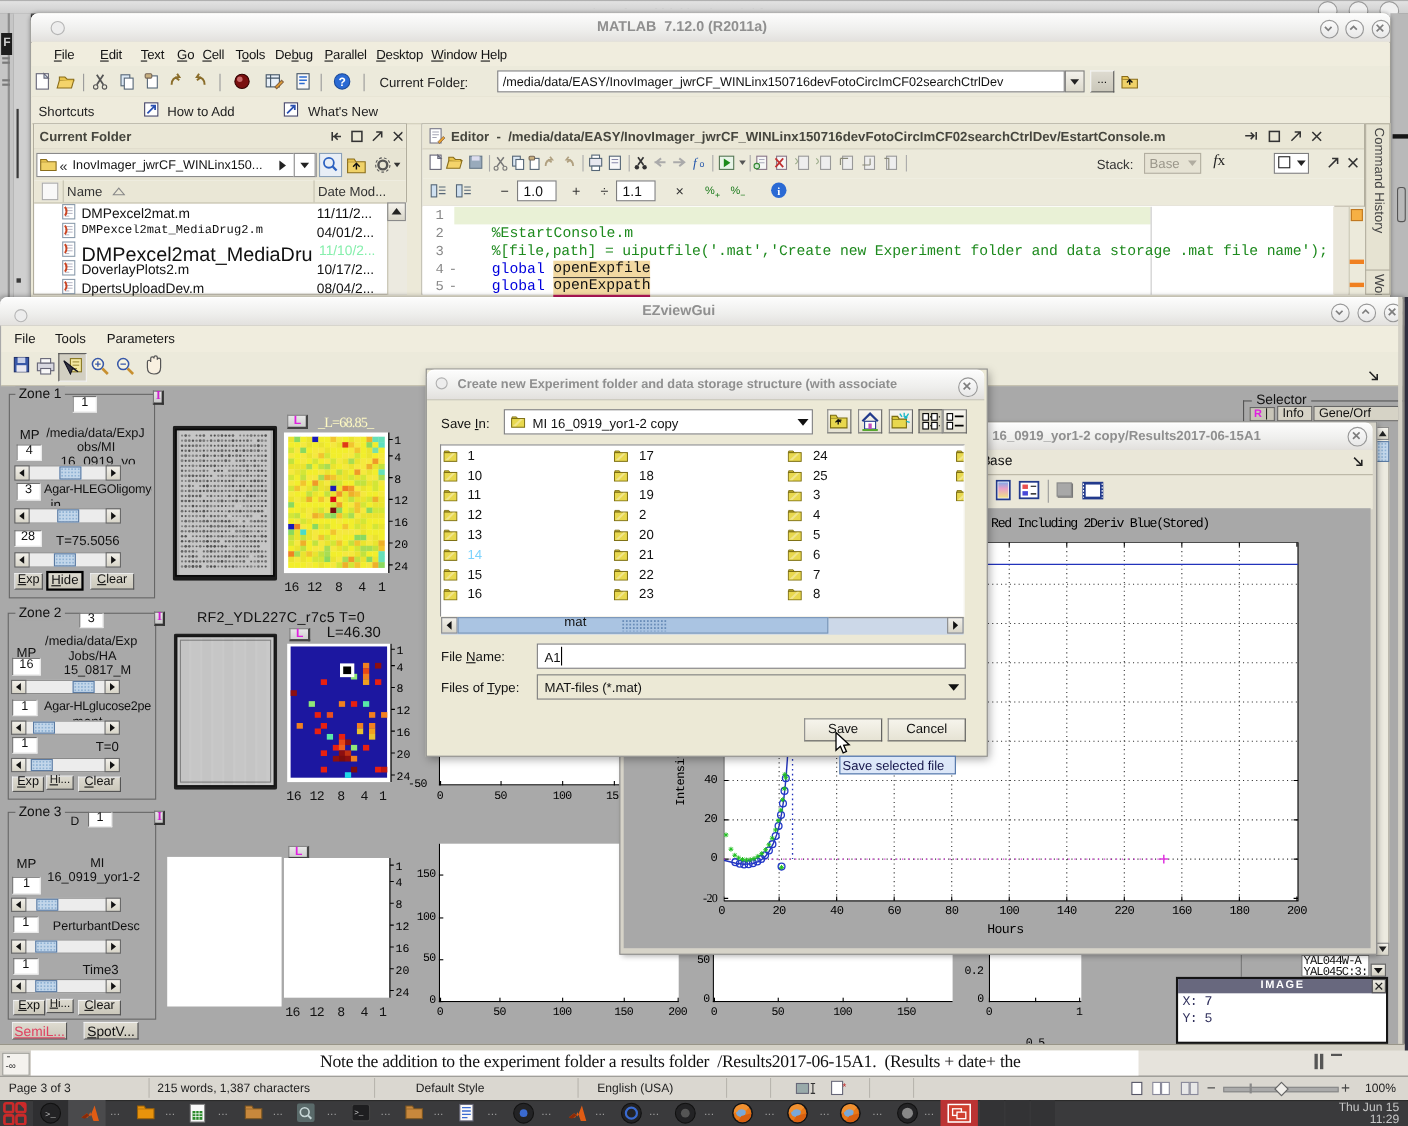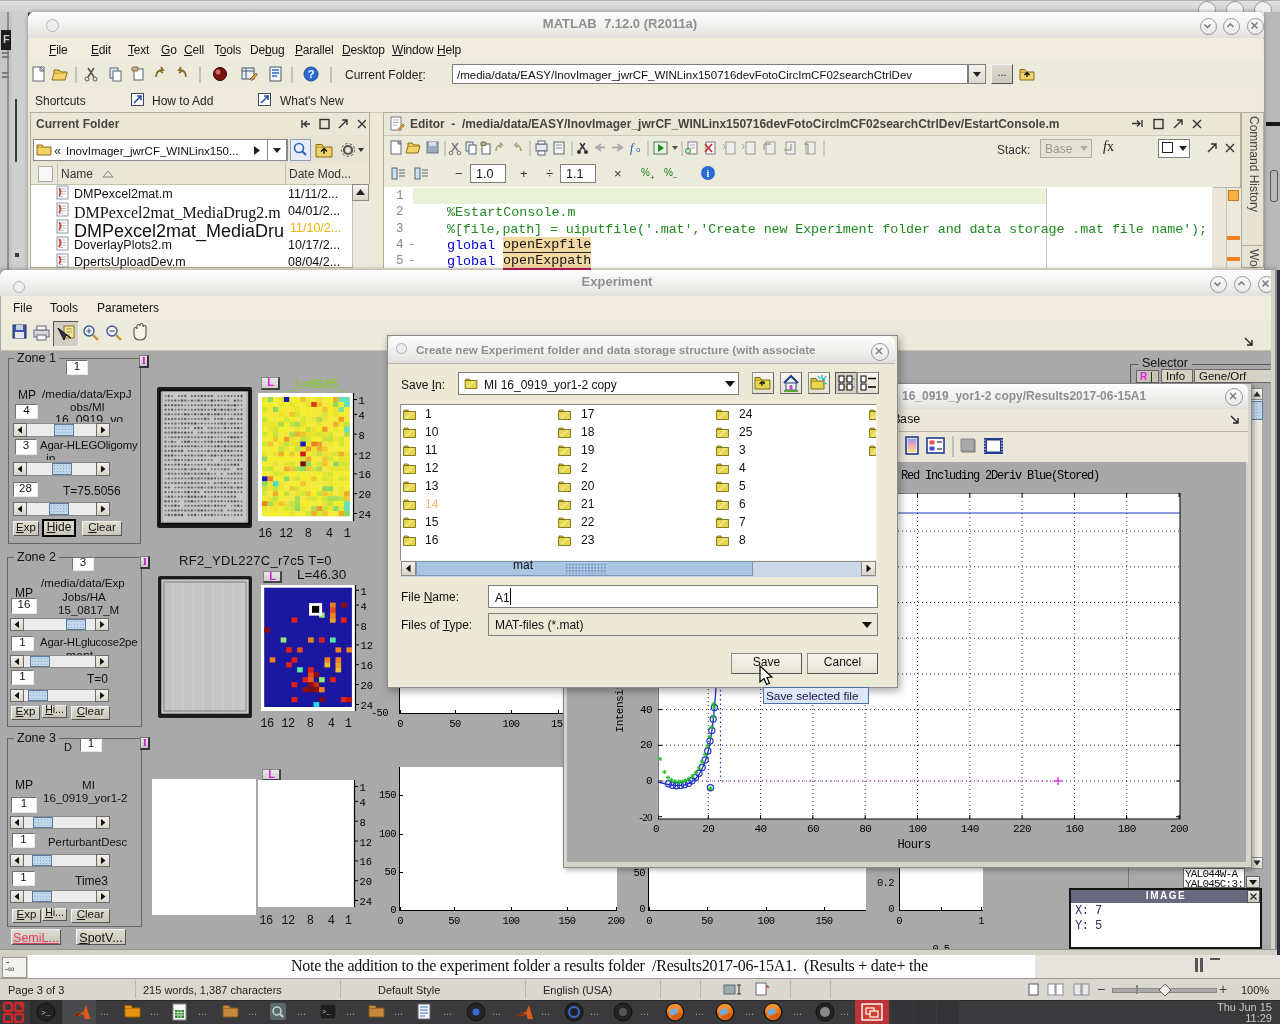--- a/index.html
+++ b/index.html
@@ -166,29 +166,29 @@
     <path d="M3 4h7M3 6.5h7M3 9h7M3 11.5h4" stroke="#aab" stroke-width="0.8"></path>
     <path d="M3 3 q3 4 0 8" stroke="#cc4422" stroke-width="1.8" fill="none"></path>
   </svg>
 <div class="ab" style="left:74px;top:187px;font-family:'Liberation Sans',sans-serif;font-size:12.5px;color:#111;white-space:pre;width:210px;overflow:hidden;">DMPexcel2mat.m</div>
 <div class="ab" style="left:288px;top:187px;font-family:'Liberation Sans',sans-serif;font-size:12.5px;color:#111;white-space:pre;">11/11/2...</div>
 <svg class="ab" style="left:56px;top:202px" width="13" height="15">
     <rect x="1" y="1" width="11" height="13" fill="#fff" stroke="#8899aa"></rect>
     <path d="M3 4h7M3 6.5h7M3 9h7M3 11.5h4" stroke="#aab" stroke-width="0.8"></path>
     <path d="M3 3 q3 4 0 8" stroke="#cc4422" stroke-width="1.8" fill="none"></path>
   </svg>
-<div class="ab" style="left:74px;top:204px;font-family:Liberation Serif, serif;font-size:16px;color:#111;white-space:pre;width:210px;overflow:hidden;">DMPexcel2mat_MediaDrug2.m</div>
+<div class="ab" style="left:74px;top:204px;font-family:Liberation Mono, monospace;font-size:11px;color:#111;white-space:pre;width:210px;overflow:hidden;">DMPexcel2mat_MediaDrug2.m</div>
 <div class="ab" style="left:288px;top:204px;font-family:'Liberation Sans',sans-serif;font-size:12.5px;color:#111;white-space:pre;">04/01/2...</div>
 <svg class="ab" style="left:56px;top:219px" width="13" height="15">
     <rect x="1" y="1" width="11" height="13" fill="#fff" stroke="#8899aa"></rect>
     <path d="M3 4h7M3 6.5h7M3 9h7M3 11.5h4" stroke="#aab" stroke-width="0.8"></path>
     <path d="M3 3 q3 4 0 8" stroke="#cc4422" stroke-width="1.8" fill="none"></path>
   </svg>
 <div class="ab" style="left:74px;top:221px;font-family:'Liberation Sans',sans-serif;font-size:18px;color:#111;white-space:pre;width:210px;overflow:hidden;">DMPexcel2mat_MediaDrug2exp...</div>
-<div class="ab" style="left:290px;top:221px;font-family:'Liberation Sans',sans-serif;font-size:12.5px;color:#eab308;white-space:pre;">11/10/2...</div>
+<div class="ab" style="left:290px;top:221px;font-family:'Liberation Sans',sans-serif;font-size:12.5px;color:#86efac;white-space:pre;">11/10/2...</div>
 <svg class="ab" style="left:56px;top:236px" width="13" height="15">
     <rect x="1" y="1" width="11" height="13" fill="#fff" stroke="#8899aa"></rect>
     <path d="M3 4h7M3 6.5h7M3 9h7M3 11.5h4" stroke="#aab" stroke-width="0.8"></path>
     <path d="M3 3 q3 4 0 8" stroke="#cc4422" stroke-width="1.8" fill="none"></path>
   </svg>
 <div class="ab" style="left:74px;top:238px;font-family:'Liberation Sans',sans-serif;font-size:12.5px;color:#111;white-space:pre;width:210px;overflow:hidden;">DoverlayPlots2.m</div>
 <div class="ab" style="left:288px;top:238px;font-family:'Liberation Sans',sans-serif;font-size:12.5px;color:#111;white-space:pre;">10/17/2...</div>
 <svg class="ab" style="left:56px;top:253px" width="13" height="15">
     <rect x="1" y="1" width="11" height="13" fill="#fff" stroke="#8899aa"></rect>
     <path d="M3 4h7M3 6.5h7M3 9h7M3 11.5h4" stroke="#aab" stroke-width="0.8"></path>
@@ -336,21 +336,21 @@
 <div class="ab" style="left:1226px;top:188px;width:15px;height:80px;background:#eceadb;border-left:1px solid #c8c4b2;"></div>
 <div class="ab" style="left:1228px;top:190px;width:11px;height:11px;background:#f6b044;border:1px solid #c07820;box-sizing:border-box;"></div>
 <div class="ab" style="left:1227px;top:236px;width:13px;height:4px;background:#f08020;"></div>
 <div class="ab" style="left:1227px;top:257px;width:13px;height:4px;background:#f08020;"></div>
 <div class="ab" style="left:1241px;top:112px;width:23px;height:156px;background:#e6e3d2;border:1px solid #b2ae9e;box-sizing:border-box;"></div>
 <div class="ab" style="left:1244px;top:116px;width:17px;height:128px;writing-mode:vertical-rl;font-family:'Liberation Sans',sans-serif;font-size:12px;color:#444;">Command History</div>
 <div class="ab" style="left:1241px;top:245px;width:23px;height:1px;background:#b2ae9e;"></div>
 <div class="ab" style="left:1244px;top:249px;width:17px;height:19px;writing-mode:vertical-rl;font-family:'Liberation Sans',sans-serif;font-size:12px;color:#444;overflow:hidden;">Work</div>
 <div class="ab" style="left:0px;top:270px;width:1277px;height:685px;background:#a9a9a9;box-shadow:0 0 5px rgba(0,0,0,0.4);"></div>
 <div class="ab" style="left:0px;top:270px;width:1277px;height:26px;background:linear-gradient(#fdfdfd,#eeeeec 60%,#e2e0dd);border-radius:7px 7px 0 0;border-bottom:1px solid #b4b2ac;box-shadow:inset 0 1px 0 #fff;"></div>
-<div class="ab" style="left:517px;top:274px;width:200px;text-align:center;font-family:'Liberation Sans',sans-serif;font-size:13px;font-weight:bold;color:#8f8f8f;white-space:pre;">Experiment</div>
+<div class="ab" style="left:517px;top:274px;width:200px;text-align:center;font-family:'Liberation Sans',sans-serif;font-size:13px;font-weight:bold;color:#8f8f8f;white-space:pre;">EZviewGui</div>
 <div class="ab" style="left:13px;top:281px;width:10px;height:10px;border:1px solid #b5b5b5;border-radius:50%;background:#ededed;"></div>
 <div class="ab" style="left:1209.5px;top:276.0px;width:15.0px;height:15.0px;border:1px solid #979797;border-radius:50%;background:linear-gradient(#fbfbfb,#e8e8e8);"></div>
 <svg class="ab" style="left:1209.5px;top:276.0px" width="15.0" height="15.0">
     <path d="M-3 -1 L0 2 L3 -1" transform="translate(7.5,7.5)" stroke="#7e7e7e" stroke-width="1.6" fill="none"></path>
   </svg>
 <div class="ab" style="left:1233.5px;top:276.0px;width:15.0px;height:15.0px;border:1px solid #979797;border-radius:50%;background:linear-gradient(#fbfbfb,#e8e8e8);"></div>
 <svg class="ab" style="left:1233.5px;top:276.0px" width="15.0" height="15.0">
     <path d="M-3 1.5 L0 -1.5 L3 1.5" transform="translate(7.5,7.5)" stroke="#7e7e7e" stroke-width="1.6" fill="none"></path>
   </svg>
 <div class="ab" style="left:1257.5px;top:276.0px;width:15.0px;height:15.0px;border:1px solid #979797;border-radius:50%;background:linear-gradient(#fbfbfb,#e8e8e8);"></div>
@@ -425,21 +425,21 @@
 <svg class="ab" style="left:13px;top:462px" width="14" height="14">
     <path d="M9 3.5 L4.5 7.0 L9 10.5 Z" fill="#111"></path>
   </svg>
 <div class="ab" style="left:96px;top:462px;width:14px;height:14px;background:linear-gradient(#f2f0ea,#d8d5c8);border:1px solid #6a6a6a;box-sizing:border-box;"></div>
 <svg class="ab" style="left:96px;top:462px" width="14" height="14">
     <path d="M5 3.5 L9.5 7.0 L5 10.5 Z" fill="#111"></path>
   </svg>
 <div class="ab" style="left:51.5px;top:463px;width:20px;height:12px;background:#c2d6ea;border:1px solid #5a7aa2;box-sizing:border-box;background-image:radial-gradient(#8fb2d4 0.8px,transparent 0.9px);background-size:3px 3px;"></div>
 <div class="ab" style="left:13px;top:482px;width:25px;height:15px;background:#fff;border:1px solid #707070;border-right-color:#e8e8e8;border-bottom-color:#e8e8e8;box-sizing:border-box;"></div>
 <div class="ab" style="left:13px;top:482px;width:25px;text-align:center;font-family:'Liberation Sans',sans-serif;font-size:11.5px;color:#111;">28</div>
-<div class="ab" style="left:51px;top:484px;font-family:'Liberation Sans',sans-serif;font-size:12px;color:#111;white-space:pre;margin-left:12px;">T=75.5056</div>
+<div class="ab" style="left:51px;top:484px;font-family:'Liberation Sans',sans-serif;font-size:12px;color:#111;white-space:pre;">T=75.5056</div>
 <div class="ab" style="left:13px;top:502px;width:97px;height:14px;background:#ececec;border:1px solid #8a8a8a;box-sizing:border-box;"></div>
 <div class="ab" style="left:13px;top:502px;width:14px;height:14px;background:linear-gradient(#f2f0ea,#d8d5c8);border:1px solid #6a6a6a;box-sizing:border-box;"></div>
 <svg class="ab" style="left:13px;top:502px" width="14" height="14">
     <path d="M9 3.5 L4.5 7.0 L9 10.5 Z" fill="#111"></path>
   </svg>
 <div class="ab" style="left:96px;top:502px;width:14px;height:14px;background:linear-gradient(#f2f0ea,#d8d5c8);border:1px solid #6a6a6a;box-sizing:border-box;"></div>
 <svg class="ab" style="left:96px;top:502px" width="14" height="14">
     <path d="M5 3.5 L9.5 7.0 L5 10.5 Z" fill="#111"></path>
   </svg>
 <div class="ab" style="left:49.05px;top:503px;width:20px;height:12px;background:#c2d6ea;border:1px solid #5a7aa2;box-sizing:border-box;background-image:radial-gradient(#8fb2d4 0.8px,transparent 0.9px);background-size:3px 3px;"></div>
@@ -1198,21 +1198,21 @@
     <rect x="16.0" y="4" width="8.0" height="133" fill="#707070" opacity="0.03"></rect>
     <rect x="26.0" y="4" width="8.0" height="133" fill="#707070" opacity="0.055"></rect>
     <rect x="36.0" y="4" width="8.0" height="133" fill="#707070" opacity="0.03"></rect>
     <rect x="46.0" y="4" width="8.0" height="133" fill="#707070" opacity="0.055"></rect>
     <rect x="56.0" y="4" width="8.0" height="133" fill="#707070" opacity="0.03"></rect>
     <rect x="66.0" y="4" width="8.0" height="133" fill="#707070" opacity="0.055"></rect>
     <rect x="76.0" y="4" width="8.0" height="133" fill="#707070" opacity="0.03"></rect>
     <rect x="6" y="6" width="82" height="129" fill="none" stroke="#505050" stroke-width="1" opacity="0.6"></rect>
     <rect x="2.5" y="2.5" width="89" height="136" fill="none" stroke="#161616" stroke-width="1.6"></rect>
   </svg>
-<div class="ab" style="left:289px;top:376px;font-family:Liberation Sans, sans-serif;font-size:13px;color:#84cc16;white-space:pre;letter-spacing:-0.8px;">_L=68.85_</div>
+<div class="ab" style="left:289px;top:376px;font-family:Liberation Serif, serif;font-size:13px;color:#fef9c3;white-space:pre;letter-spacing:-0.8px;">_L=68.85_</div>
 <div class="ab" style="left:261px;top:377px;width:19px;height:13px;background:linear-gradient(#e8e8e8,#cfcfcf);border:1px solid #888;border-right:2px solid #444;border-bottom:2px solid #444;box-sizing:border-box;"></div>
 <div class="ab" style="left:261px;top:376px;width:19px;text-align:center;font-family:'Liberation Sans',sans-serif;font-size:11px;color:#e020e0;font-weight:bold;">L</div>
 <svg class="ab" style="left:258px;top:393px" width="118" height="132">
     <rect width="96" height="128" fill="#fff"></rect>
     <rect x="4.00" y="4.00" width="5.77" height="5.26" fill="#eae42f"></rect>
     <rect x="9.47" y="4.00" width="5.77" height="5.26" fill="#8bd95e"></rect>
     <rect x="14.94" y="4.00" width="5.77" height="5.26" fill="#f2ee2c"></rect>
     <rect x="20.41" y="4.00" width="5.77" height="5.26" fill="#eae42f"></rect>
     <rect x="25.88" y="4.00" width="5.77" height="5.26" fill="#1a1ab8"></rect>
     <rect x="31.34" y="4.00" width="5.77" height="5.26" fill="#f2ee2c"></rect>
@@ -2024,21 +2024,21 @@
     <path d="M1 2.5 L1 1 L5 1 L6 2.5 Z" fill="#d8c63a" stroke="#7a6c10" stroke-width="0.8"></path>
     <rect x="0.6" y="2.5" width="11.8" height="7.9" fill="#e8d84e" stroke="#7a6c10" stroke-width="0.9"></rect>
     <path d="M1.5 9.5 L8.5 3 L11 3 L4.5 9.5 Z" fill="#f2e89a" opacity="0.8"></path>
   </svg>
 <div class="ab" style="left:425px;top:479px;font-family:'Liberation Sans',sans-serif;font-size:12px;color:#111;white-space:pre;">13</div>
 <svg class="ab" style="left:403px;top:499px" width="13" height="11" viewBox="0 0 13 11">
     <path d="M1 2.5 L1 1 L5 1 L6 2.5 Z" fill="#d8c63a" stroke="#7a6c10" stroke-width="0.8"></path>
     <rect x="0.6" y="2.5" width="11.8" height="7.9" fill="#e8d84e" stroke="#7a6c10" stroke-width="0.9"></rect>
     <path d="M1.5 9.5 L8.5 3 L11 3 L4.5 9.5 Z" fill="#f2e89a" opacity="0.8"></path>
   </svg>
-<div class="ab" style="left:425px;top:497px;font-family:'Liberation Sans',sans-serif;font-size:12px;color:#fdba74;white-space:pre;">14</div>
+<div class="ab" style="left:425px;top:497px;font-family:'Liberation Sans',sans-serif;font-size:12px;color:#7dd3fc;white-space:pre;">14</div>
 <svg class="ab" style="left:403px;top:517px" width="13" height="11" viewBox="0 0 13 11">
     <path d="M1 2.5 L1 1 L5 1 L6 2.5 Z" fill="#d8c63a" stroke="#7a6c10" stroke-width="0.8"></path>
     <rect x="0.6" y="2.5" width="11.8" height="7.9" fill="#e8d84e" stroke="#7a6c10" stroke-width="0.9"></rect>
     <path d="M1.5 9.5 L8.5 3 L11 3 L4.5 9.5 Z" fill="#f2e89a" opacity="0.8"></path>
   </svg>
 <div class="ab" style="left:425px;top:515px;font-family:'Liberation Sans',sans-serif;font-size:12px;color:#111;white-space:pre;">15</div>
 <svg class="ab" style="left:403px;top:535px" width="13" height="11" viewBox="0 0 13 11">
     <path d="M1 2.5 L1 1 L5 1 L6 2.5 Z" fill="#d8c63a" stroke="#7a6c10" stroke-width="0.8"></path>
     <rect x="0.6" y="2.5" width="11.8" height="7.9" fill="#e8d84e" stroke="#7a6c10" stroke-width="0.9"></rect>
     <path d="M1.5 9.5 L8.5 3 L11 3 L4.5 9.5 Z" fill="#f2e89a" opacity="0.8"></path>

